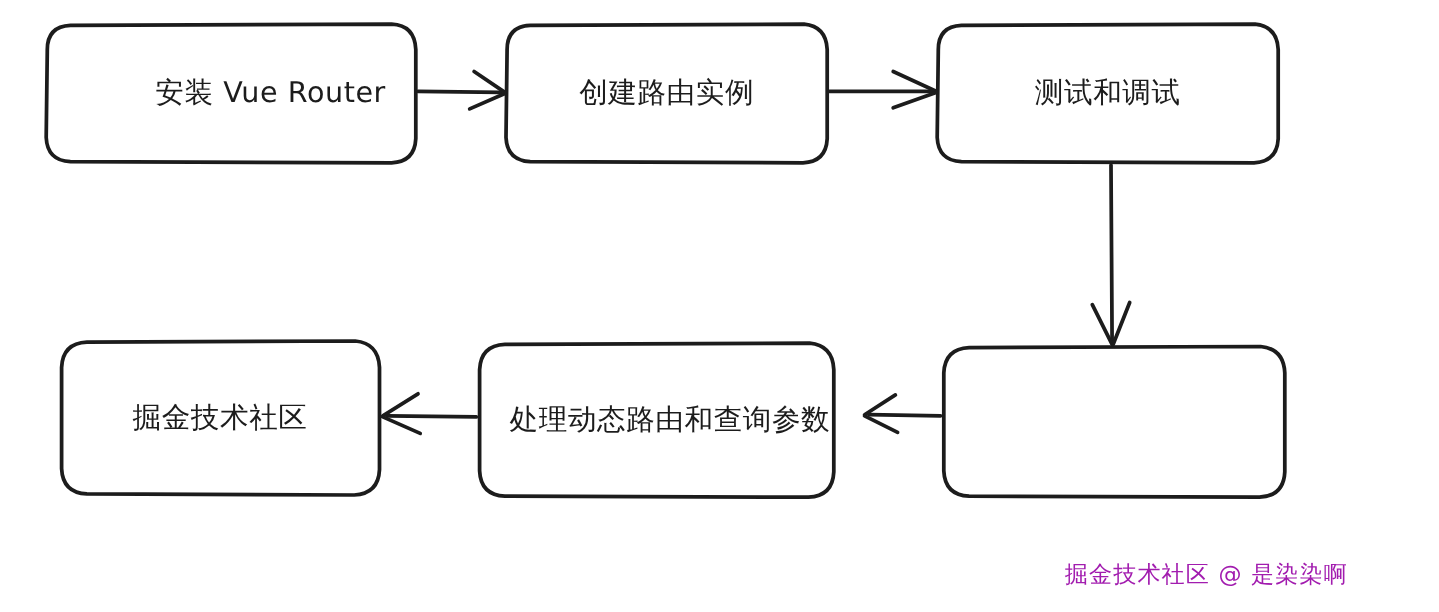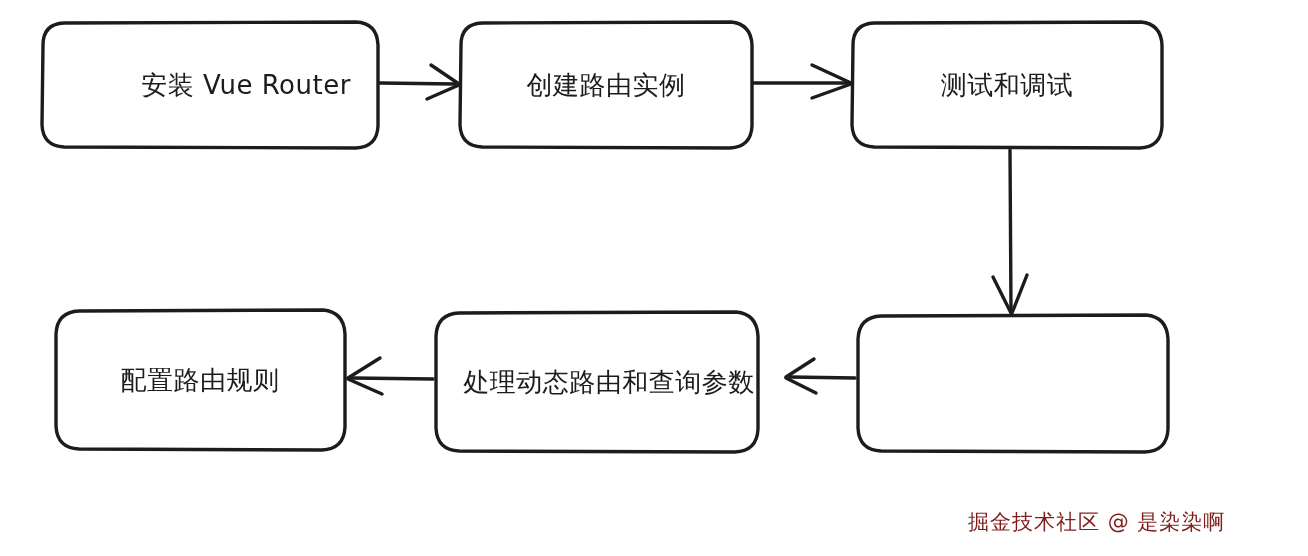--- a/index.html
+++ b/index.html
@@ -51,21 +51,21 @@
   .node-4 { left: 55px;  top: 310px; width: 290px; height: 140px; font-size: 26px; }
   .node-5 { left: 435px; top: 312px; width: 348px; height: 140px; font-size: 26px; }
   .node-6 { left: 858px; top: 315px; width: 310px; height: 137px; font-size: 25px; }
   .node-6 .node-label { line-height: 1.0; }
   .node-6 .line-1 { margin-bottom: 26px; }
   .watermark {
     position: absolute;
     left: 968px;
     top: 508px;
     font-size: 21px;
-    color: #7f1d1d;
+    color: #a21caf;
     white-space: nowrap;
     letter-spacing: 1px;
     font-family: "DejaVu Sans", sans-serif;
   }
 </style>
 </head>
 <body>
 
 <div id="canvas">
 
@@ -123,21 +123,21 @@
 
   <div class="node-box node-2">
     <span class="node-label cjk">创建路由实例</span>
   </div>
 
   <div class="node-box node-3">
     <span class="node-label cjk">测试和调试</span>
   </div>
 
   <div class="node-box node-4">
-    <span class="node-label cjk">配置路由规则</span>
+    <span class="node-label cjk">掘金技术社区</span>
   </div>
 
   <div class="node-box node-5">
     <span class="node-label cjk">处理动态路由和查询参数</span>
   </div>
 
 
   <div class="watermark">掘金技术社区 @ 是染染啊</div>
 
 </div>

